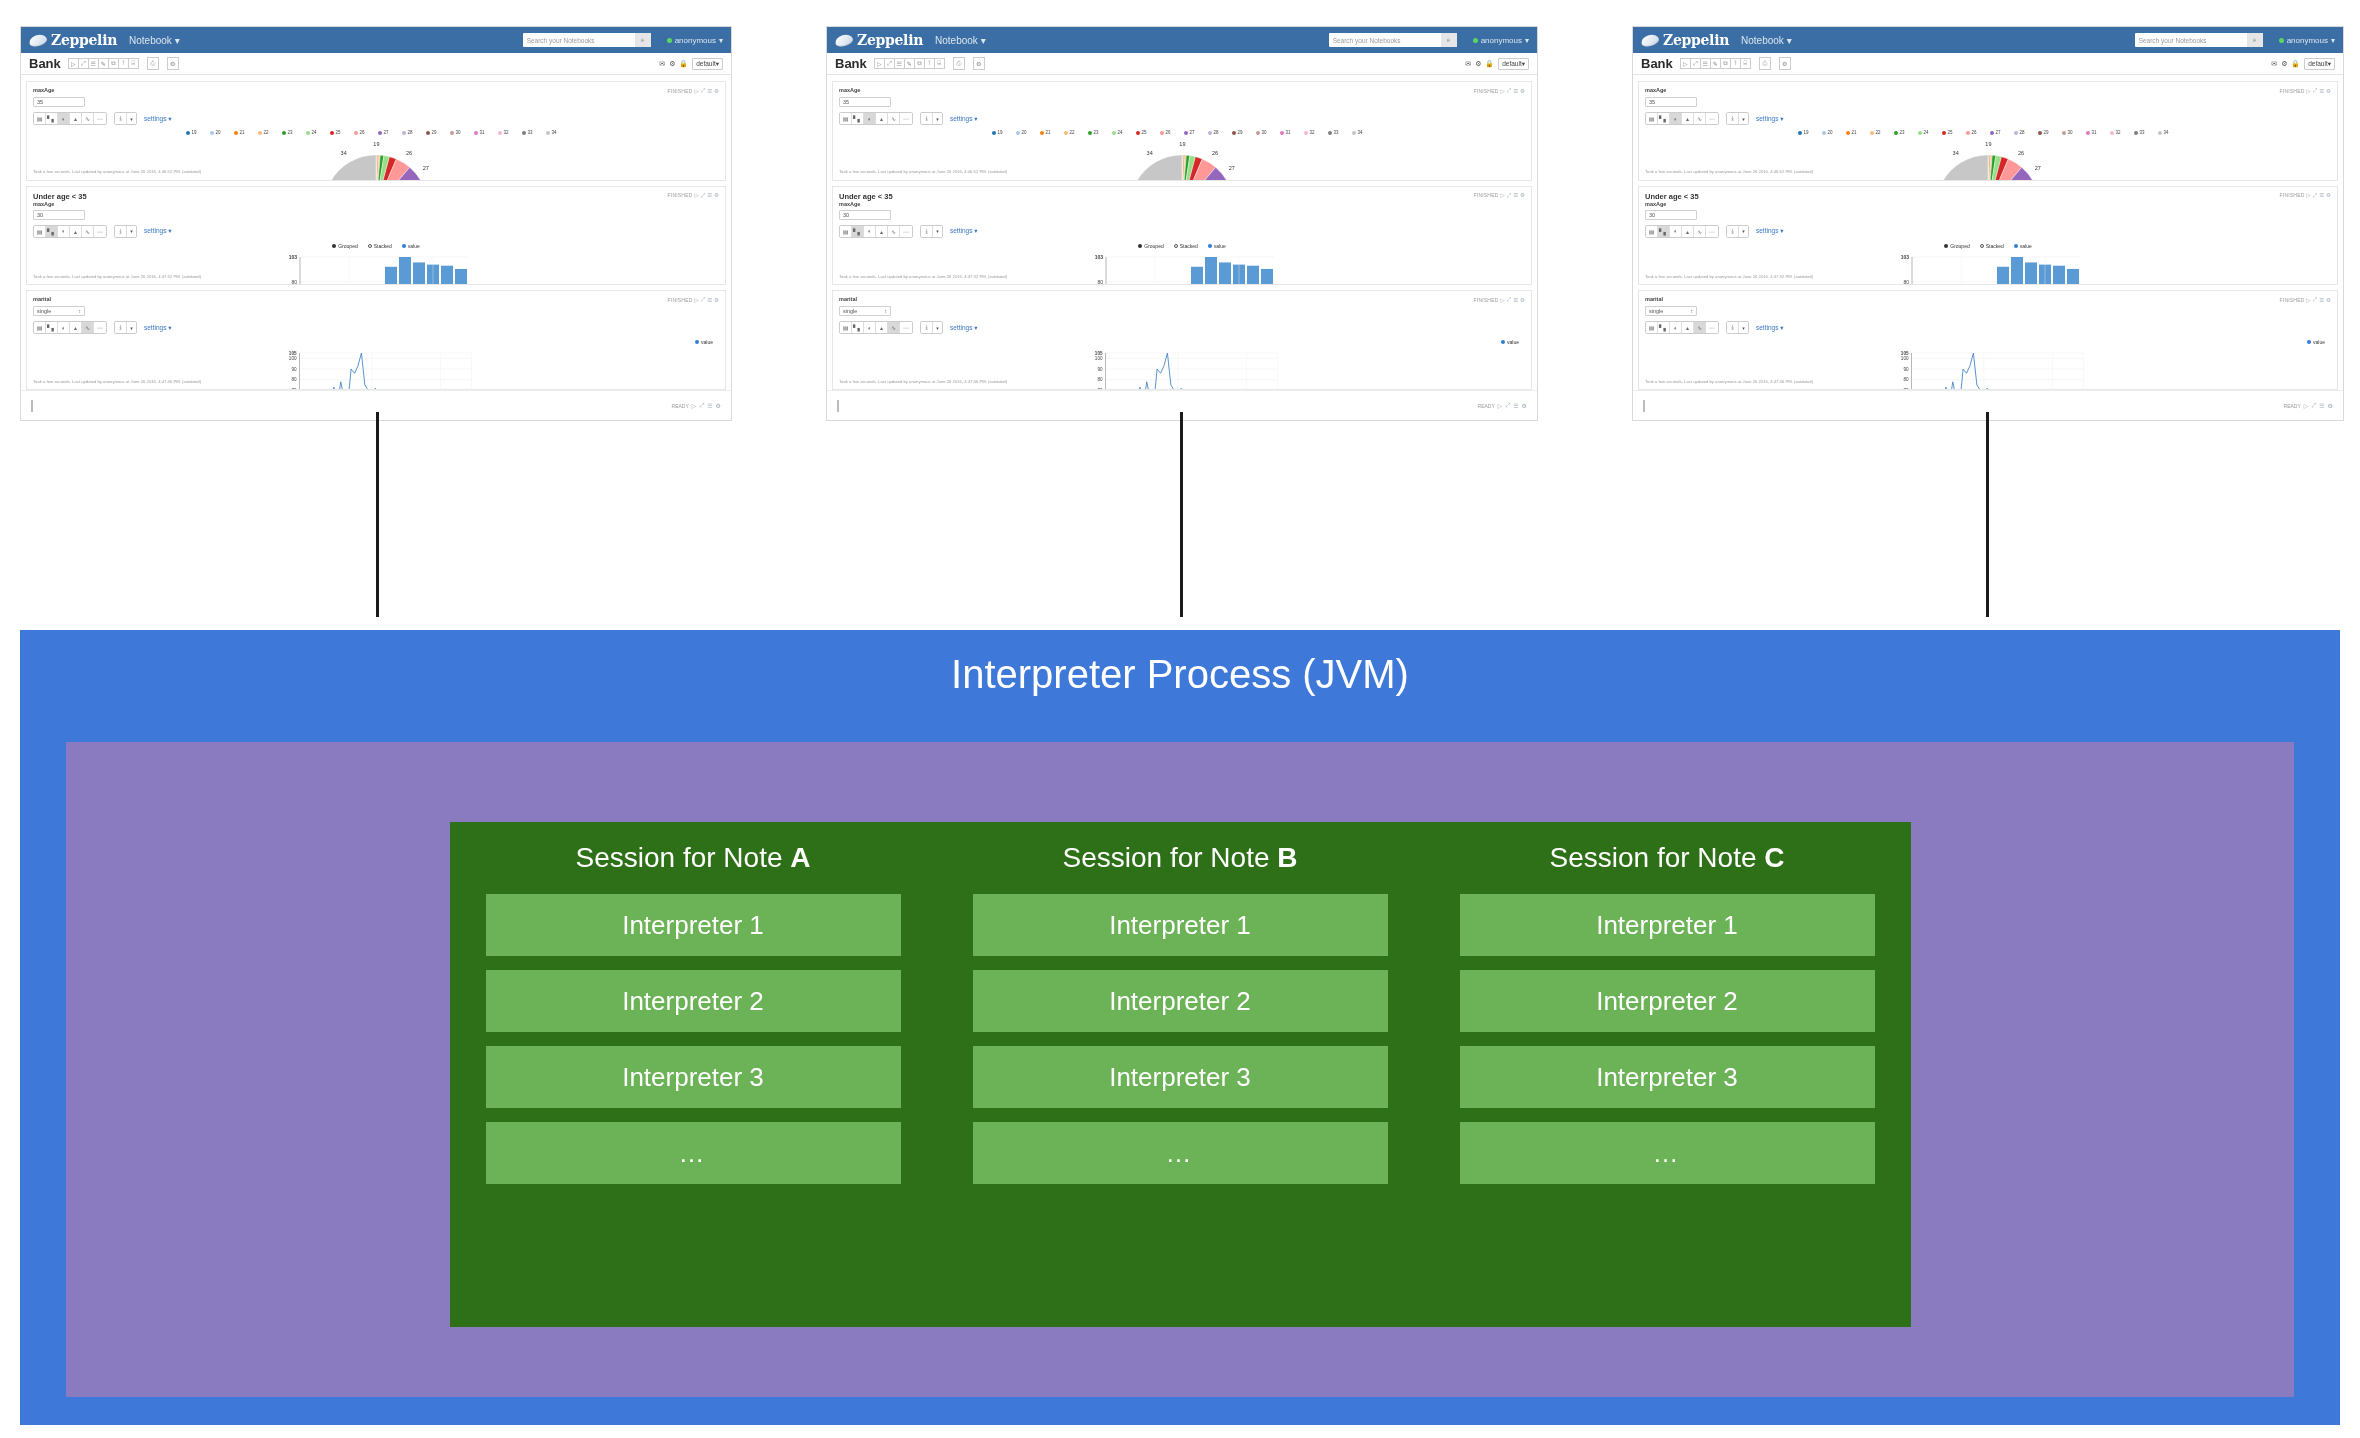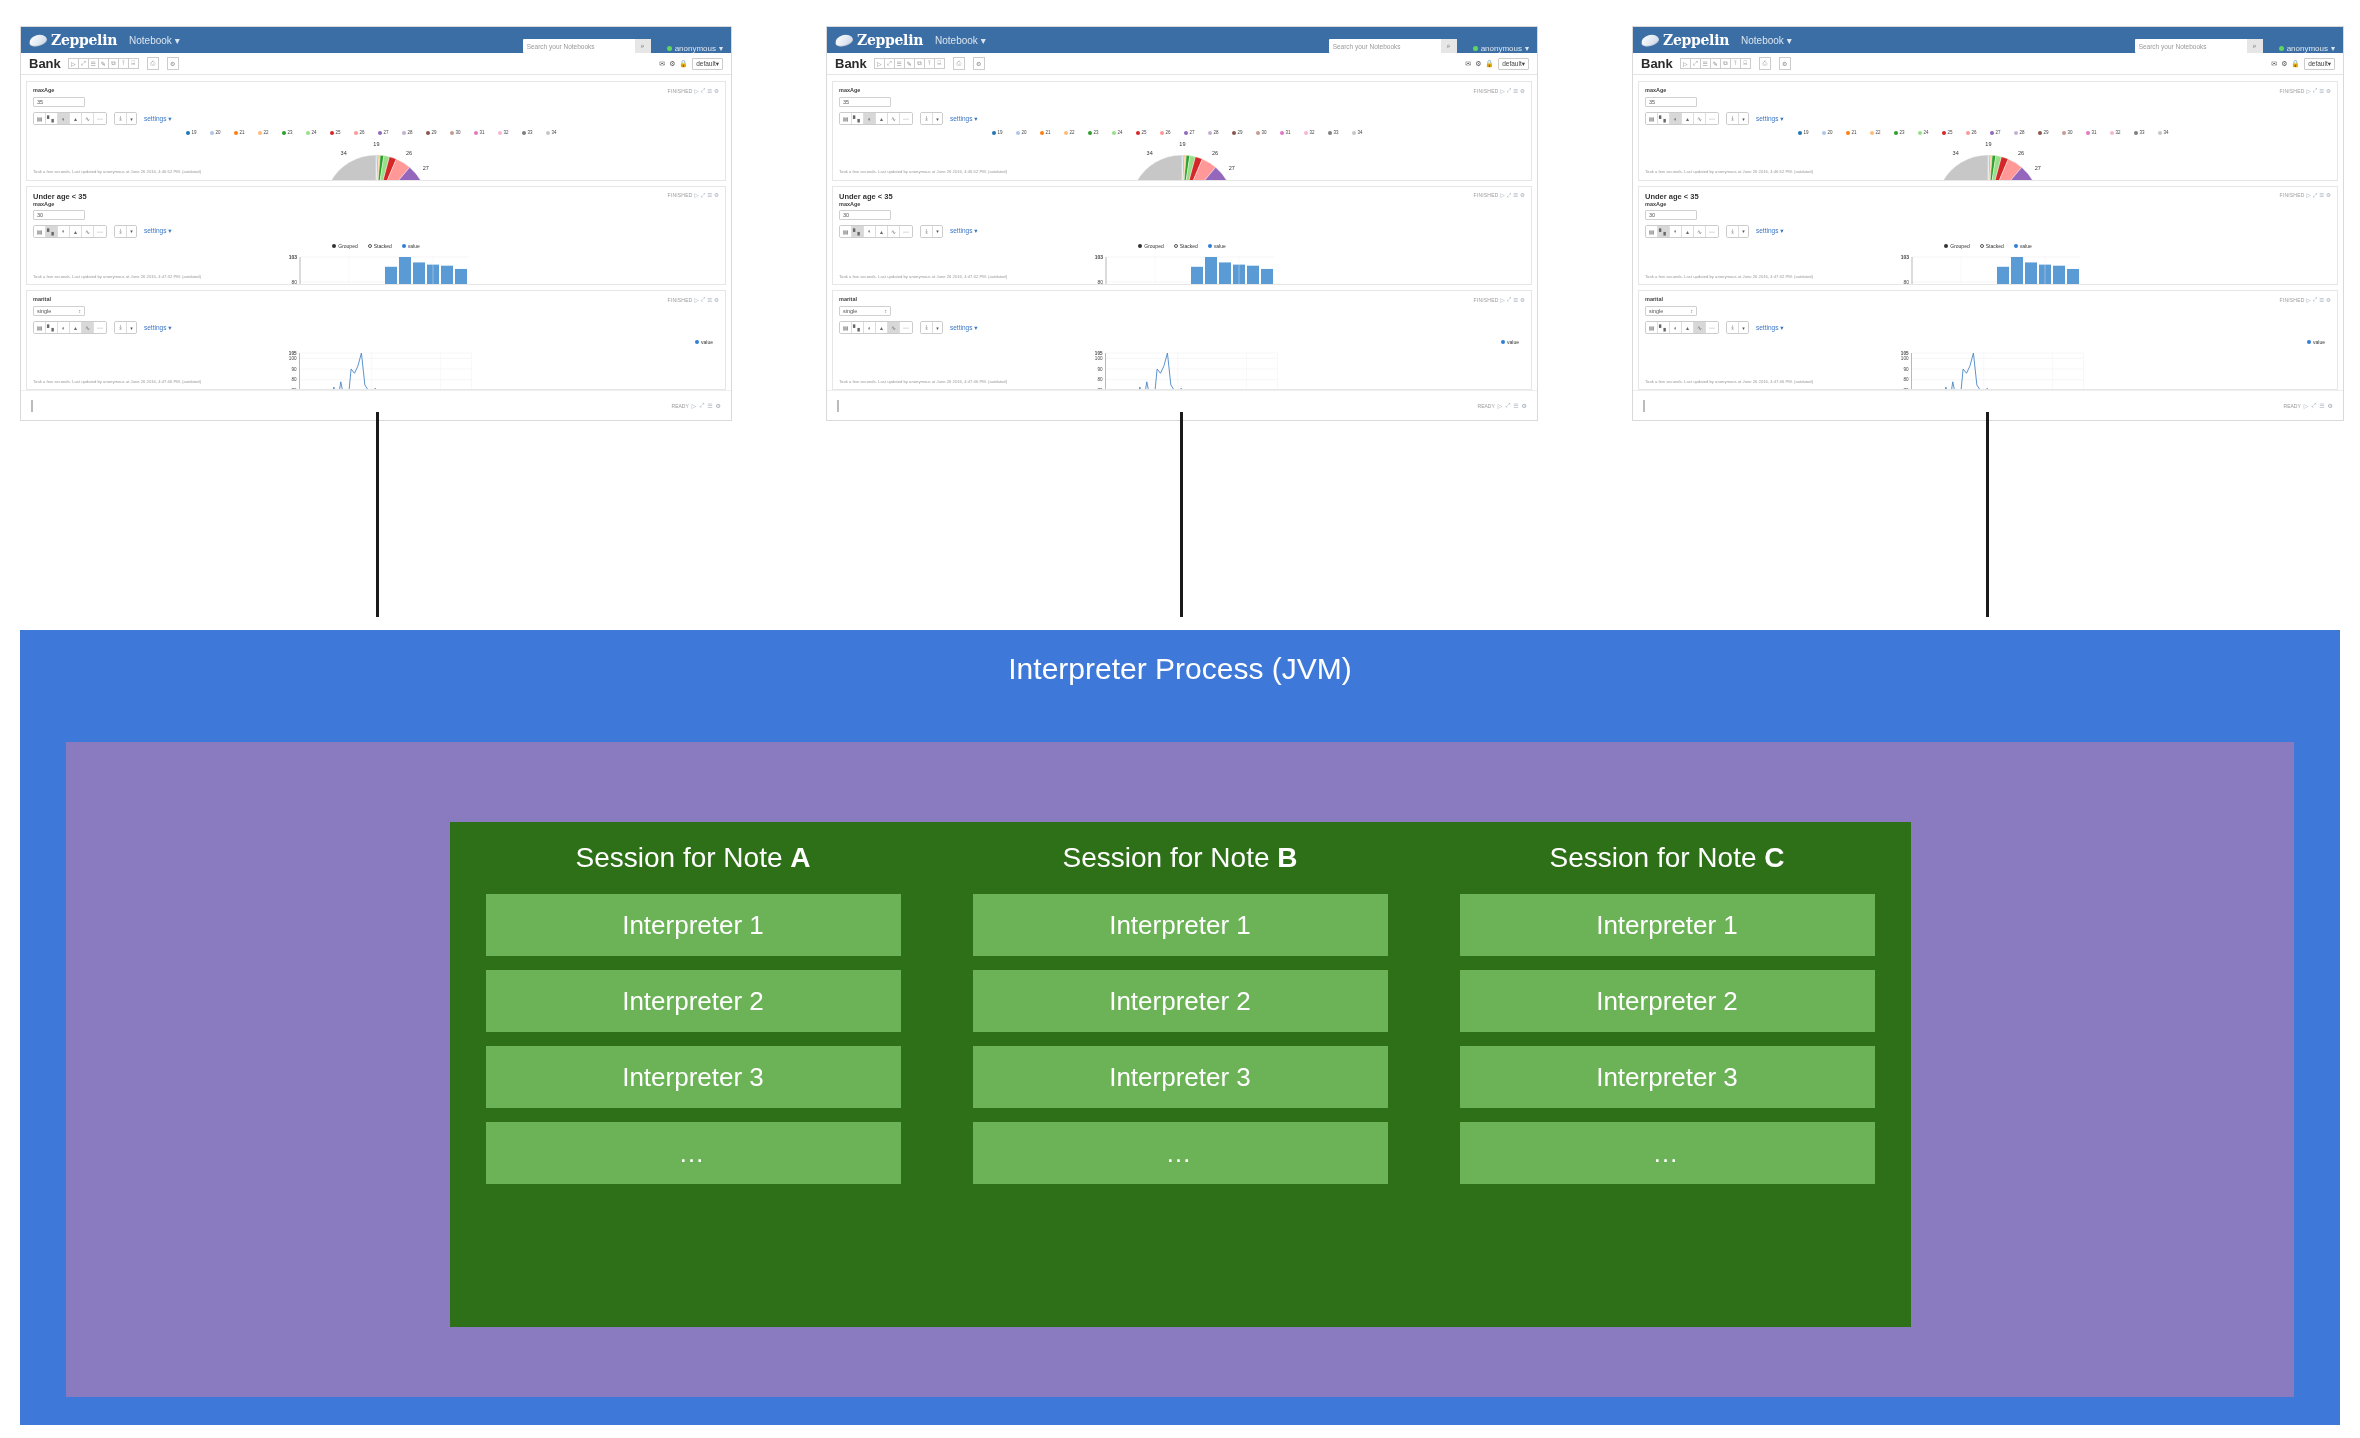--- a/index.html
+++ b/index.html
@@ -38,21 +38,21 @@
     transform:rotate(-16deg);
     box-shadow:inset 0 -1px 0 rgba(0,0,0,.1);
   }
   .nb-logo-text {
     color:#ffffff; font-family:"DejaVu Serif", serif; font-weight:bold;
     font-size:14px; letter-spacing:-.3px;
   }
   .nb-nav-item { color:#dbe5ef; font-size:10px; margin-left:12px; }
   .nb-nav-right {
     position:absolute; right:8px; top:0; height:26px;
-    display:flex; align-items:flex-end; gap:16px;
+    display:flex; align-items:center; gap:16px;
   }
   .nb-search {
     width:128px; height:14px; background:#ffffff; border-radius:1px;
     display:flex; align-items:center; position:relative;
   }
   .nb-search span { font-size:6.5px; color:#9a9a9a; padding-left:4px; }
   .nb-search-btn {
     position:absolute; right:0; top:0; width:16px; height:14px;
     background:#e6e6e6; display:flex; align-items:center; justify-content:center;
     font-size:7px; color:#555;
@@ -162,21 +162,21 @@
 
   
   .connector { position:absolute; width:3px; background:#1a1a1a; }
 
   
   .jvm {
     position:absolute; left:20px; top:630px; width:2320px; height:795px;
     background:#3e78d8;
   }
   .jvm-title {
-    text-align:center; color:#ffffff; font-size:30px; padding-top:22px;
+    text-align:center; color:#ffffff; font-size:40px; padding-top:22px;
     font-family:"Liberation Sans", sans-serif;
   }
   .igroup {
     position:absolute; left:46px; top:112px; width:2228px; height:655px;
     background:#8a7bc0;
   }
   .igroup-title {
     text-align:center; color:#ffffff; font-size:30px; padding-top:18px;
   }
   .sessions {

